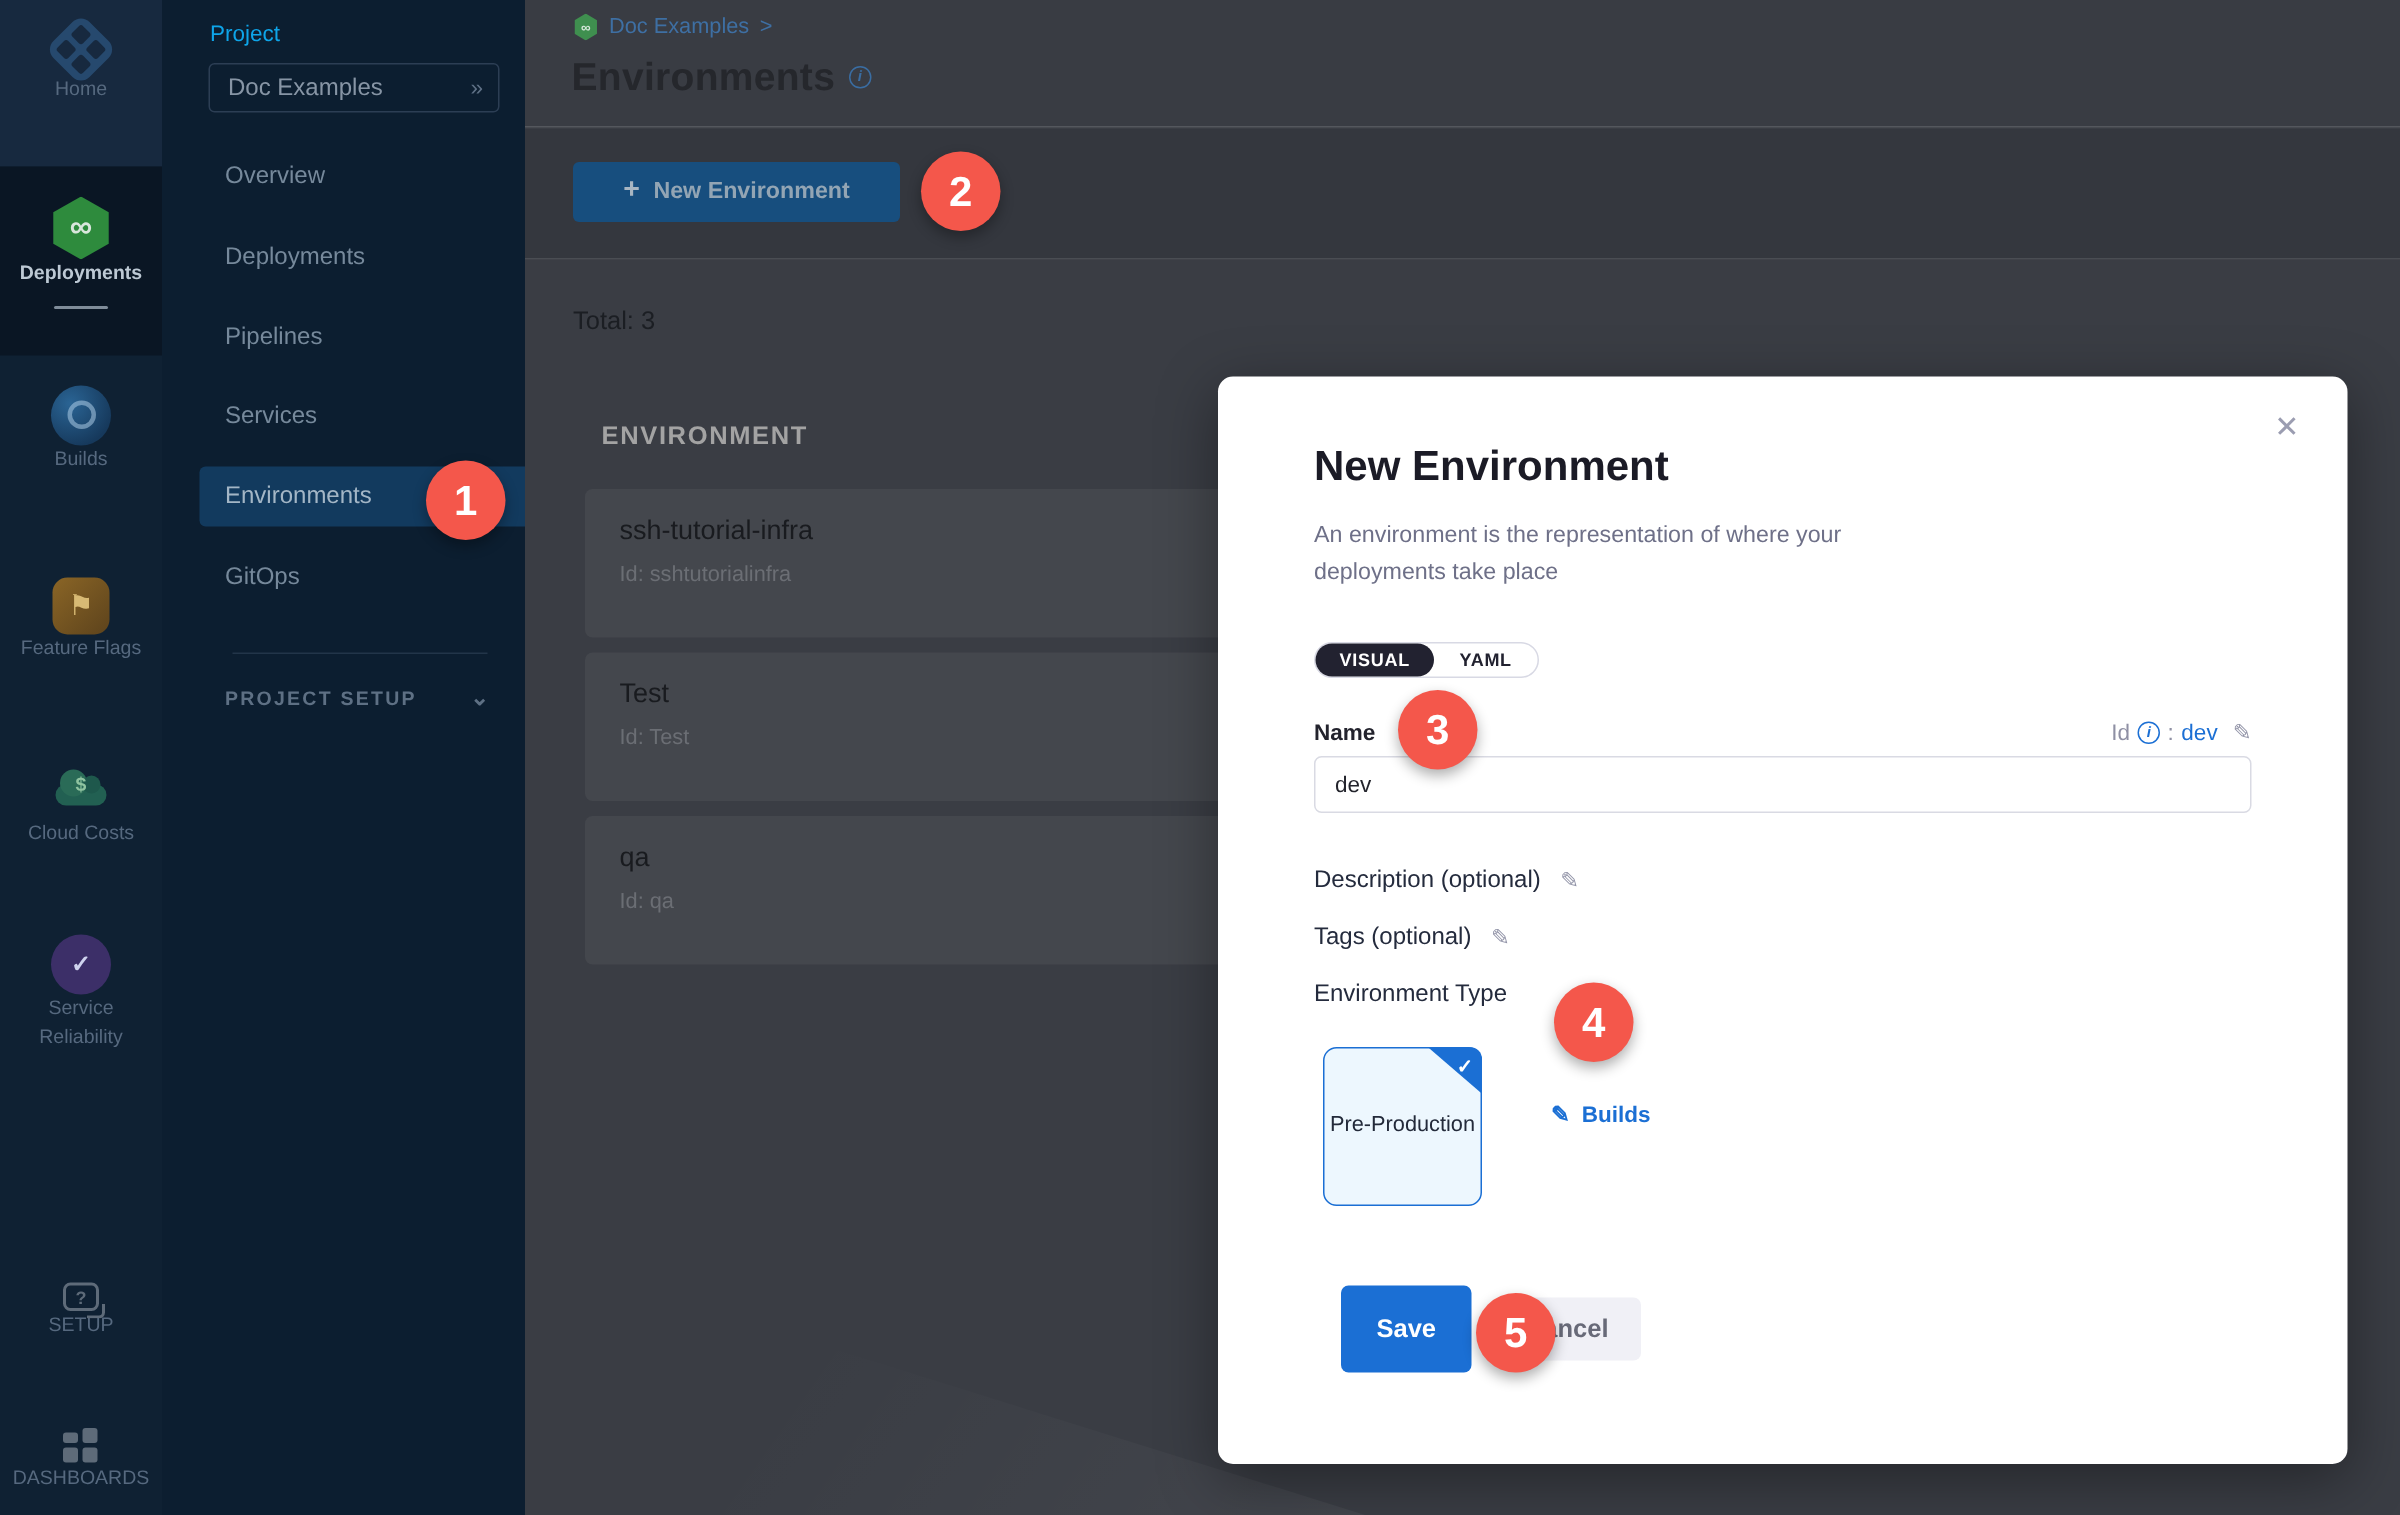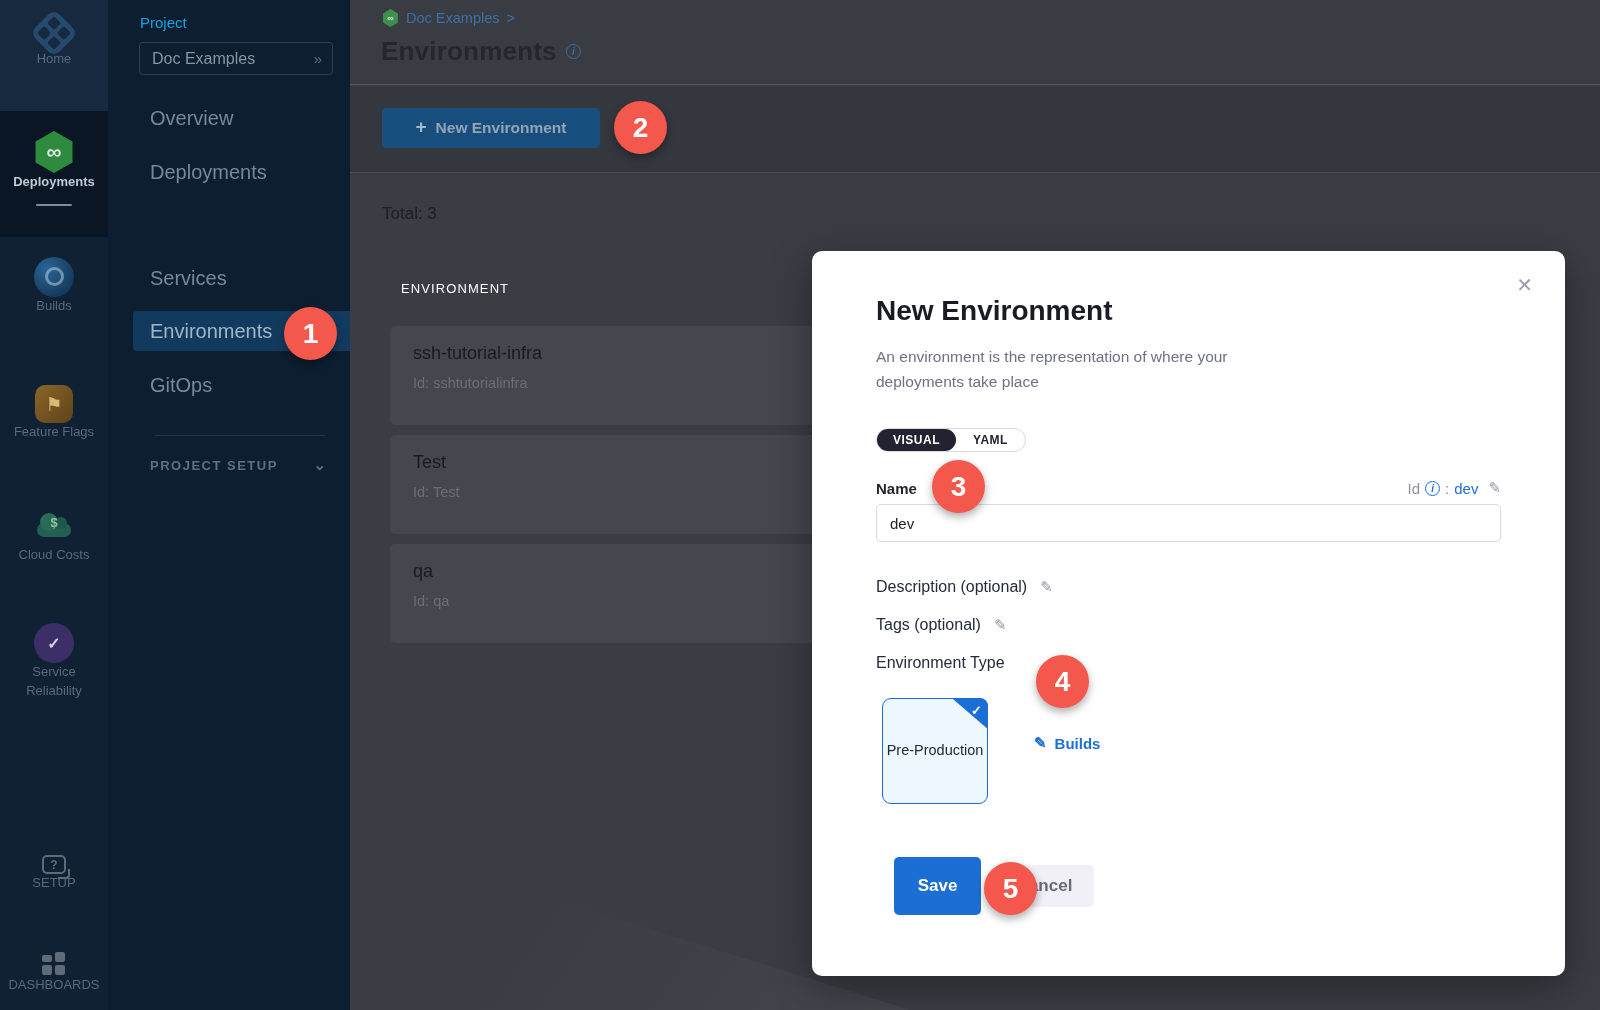--- a/index.html
+++ b/index.html
@@ -66,21 +66,21 @@
 
   
   .nav2 { width:242px; background:#0c1e30; position:relative; flex:none; z-index:1; }
   .proj-label { position:absolute; top:14px; left:32px; font-size:15px; color:#0ea5e9; }
   .proj-select { position:absolute; top:42px; left:31px; width:194px; height:33px;
                  border:1px solid #2c3e54; border-radius:4px; display:flex; align-items:center;
                  padding:0 12px; cursor:pointer; }
   .proj-select .name { font-size:16px; color:#8795a5; flex:1; }
   .proj-select .dbl  { font-size:15px; color:#5f7186; letter-spacing:-2px; }
   .nitem { position:absolute; left:0; width:242px; height:40px; display:flex; align-items:center;
-           padding-left:42px; font-size:20px; color:#76899b; cursor:pointer; }
+           padding-left:42px; font-size:16px; color:#76899b; cursor:pointer; }
   .nitem.sel { left:25px; width:217px; padding-left:17px; background:#123a5e;
                border-radius:4px 0 0 4px; color:#a3b6c6; }
   .nav2-divider { position:absolute; top:435px; left:47px; width:170px; height:1px; background:#223549; }
   .psetup { position:absolute; top:456px; left:42px; width:176px; display:flex; align-items:center;
             justify-content:space-between; font-size:13px; font-weight:bold; letter-spacing:1.5px;
             color:#5e7084; cursor:pointer; }
   .psetup .chev { font-size:15px; letter-spacing:0; }
 
   
   .main { flex:1; position:relative; }
@@ -106,22 +106,22 @@
                  border-radius:50%; color:#3a6da2; font-size:10px; font-style:italic;
                  align-items:center; justify-content:center; font-weight:bold; }
 
   .btn-new { position:absolute; top:22px; left:32px; width:218px; height:40px; background:#174e7e;
              border:none; border-radius:4px; display:flex; align-items:center; justify-content:center;
              gap:9px; cursor:pointer; }
   .btn-new .plus { color:#a8b6c2; font-size:19px; font-weight:bold; margin-top:-2px; }
   .btn-new .lbl  { color:#93a5b4; font-size:15.5px; font-weight:bold; }
 
   .total { position:absolute; top:30px; left:32px; font-size:17px; color:#1b1e23; }
-  .col-head { position:absolute; top:107px; left:51px; font-size:13px; font-weight:normal;
-              letter-spacing:1.1px; color:#ffffff; }
+  .col-head { position:absolute; top:107px; left:51px; font-size:17px; font-weight:bold;
+              letter-spacing:1.1px; color:#a3a3a3; }
   .rows { position:absolute; top:152px; left:40px; right:70px; }
   .rowcard { height:99px; background:#44474d; border-radius:5px; margin-bottom:10px;
              padding:17px 0 0 23px; cursor:pointer; }
   .rowcard .nm { font-size:18px; color:#191b1f; }
   .rowcard .id { font-size:14.5px; color:#6b6e74; margin-top:11px; }
 
   
   .modal { position:absolute; left:812px; top:251px; width:753px; height:725px; background:#fff;
            border-radius:10px; box-shadow:0 10px 40px rgba(0,0,0,.38); z-index:5;
            padding:44px 64px 0 64px; }
@@ -258,20 +258,23 @@
     <div class="proj-select">
       <span class="name">Doc Examples</span>
       <span class="dbl">»</span>
     </div>
 
     <div class="nitem" style="top:98px;">
         <span>Overview</span>
       </div>
     <div class="nitem" style="top:152px;">
         <span>Deployments</span>
+      </div>
+    <div class="nitem" style="top:205px;">
+        <span>Pipelines</span>
       </div>
     <div class="nitem" style="top:258px;">
         <span>Services</span>
       </div>
     <div class="nitem sel" style="top:311px;">
         <span>Environments</span>
       </div>
     <div class="nitem" style="top:365px;">
         <span>GitOps</span>
       </div>

